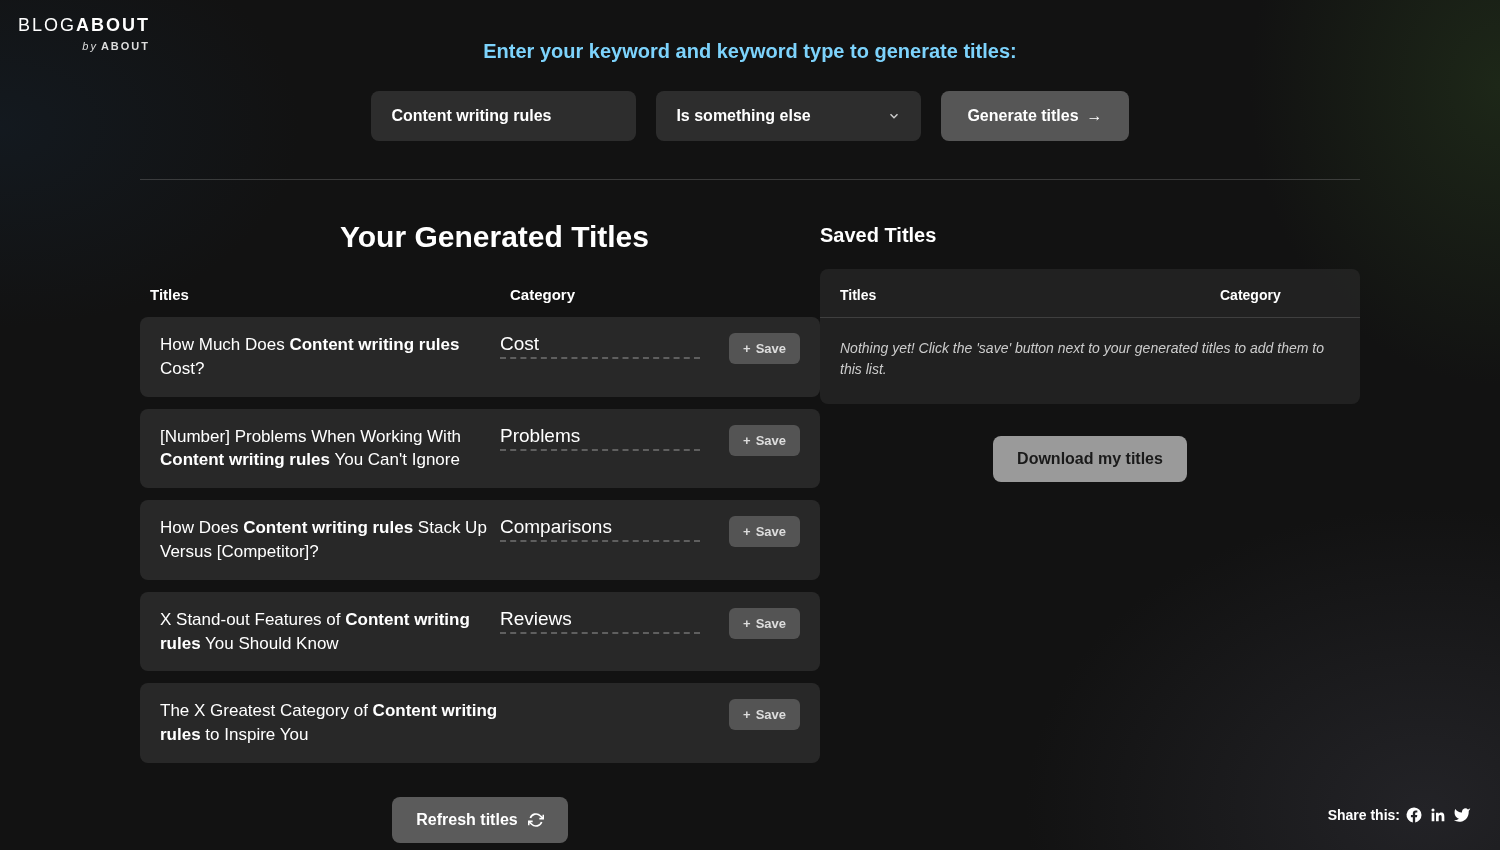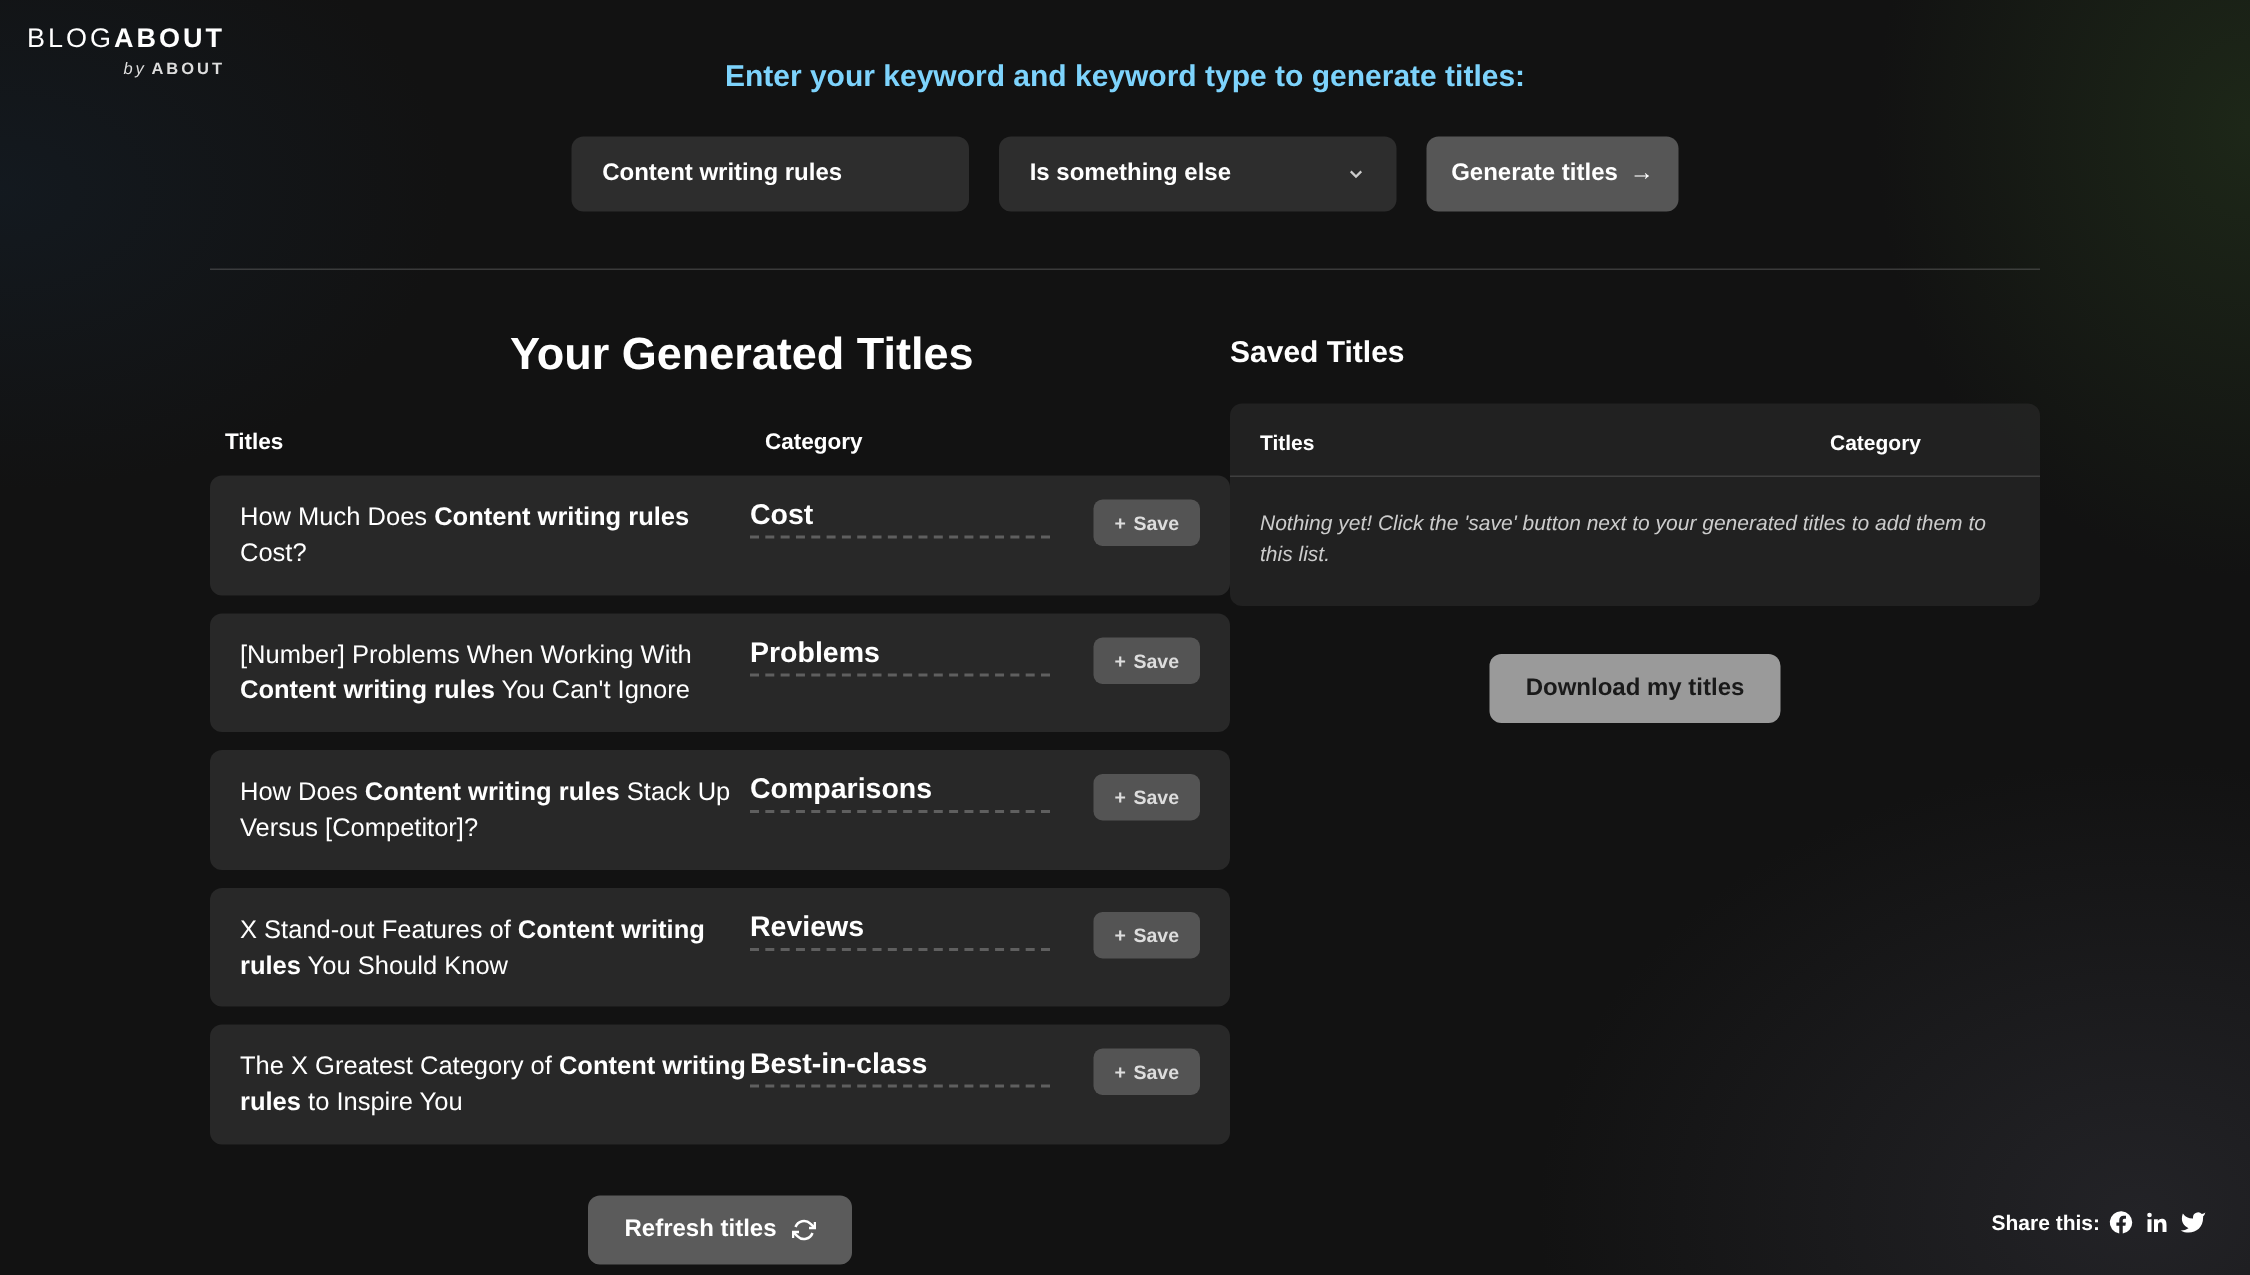--- a/index.html
+++ b/index.html
@@ -70,21 +70,21 @@
 .input-select {
   display: flex;
   justify-content: space-between;
   align-items: center;
   cursor: pointer;
 }
 .generate-btn {
   background: rgba(110,110,110,0.75);
   border: none;
   border-radius: 8px;
-  padding: 16px 16px;
+  padding: 16px 26px;
   font-size: 16px;
   font-weight: 700;
   color: #fff;
   cursor: pointer;
   display: flex;
   align-items: center;
   gap: 8px;
 }
 .chevron-down { font-size: 14px; color: #ccc; }
 .arrow-right { font-size: 16px; }
@@ -125,21 +125,21 @@
 .title-text {
   width: 340px;
   font-size: 17px;
   font-weight: 400;
   line-height: 1.4;
 }
 .title-text .kw { font-weight: 700; }
 .cat-text {
   width: 200px;
   font-size: 19px;
-  font-weight: 700;
+  font-weight: 400;
   border-bottom: 2px dashed rgba(150,150,150,0.5);
   display: inline-block;
   padding-bottom: 2px;
   align-self: center;
 }
 .cat-wrap { width: 200px; }
 .save-btn {
   margin-left: auto;
   background: rgba(95,95,95,0.8);
   border: none;
@@ -296,21 +296,20 @@
           <div class="title-row">
             <div class="title-text"><span>X Stand-out Features of </span><span class="kw">Content writing rules</span><span> You Should Know</span></div>
             <div class="cat-wrap"><span class="cat-text">Reviews</span></div>
             <button class="save-btn">
               <span class="plus">+</span>
               <span>Save</span>
             </button>
           </div>
           <div class="title-row">
             <div class="title-text"><span>The X Greatest Category of </span><span class="kw">Content writing rules</span><span> to Inspire You</span></div>
-            <div class="cat-wrap"><span class="cat-text">Best-in-class</span></div>
             <button class="save-btn">
               <span class="plus">+</span>
               <span>Save</span>
             </button>
           </div>
         </div>
       <button class="refresh-btn">
         <span>Refresh titles</span>
         <span>
           <svg width="16" height="16" viewBox="0 0 24 24" fill="none" stroke="#fff" stroke-width="2.5">

